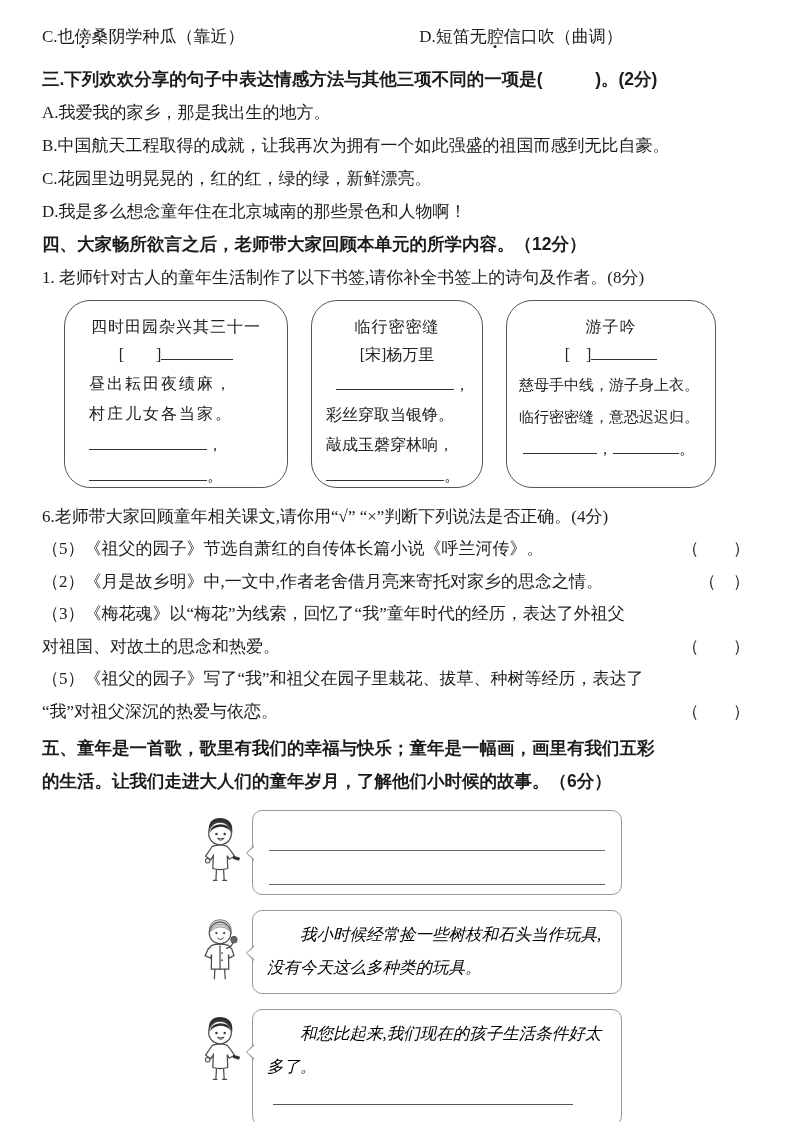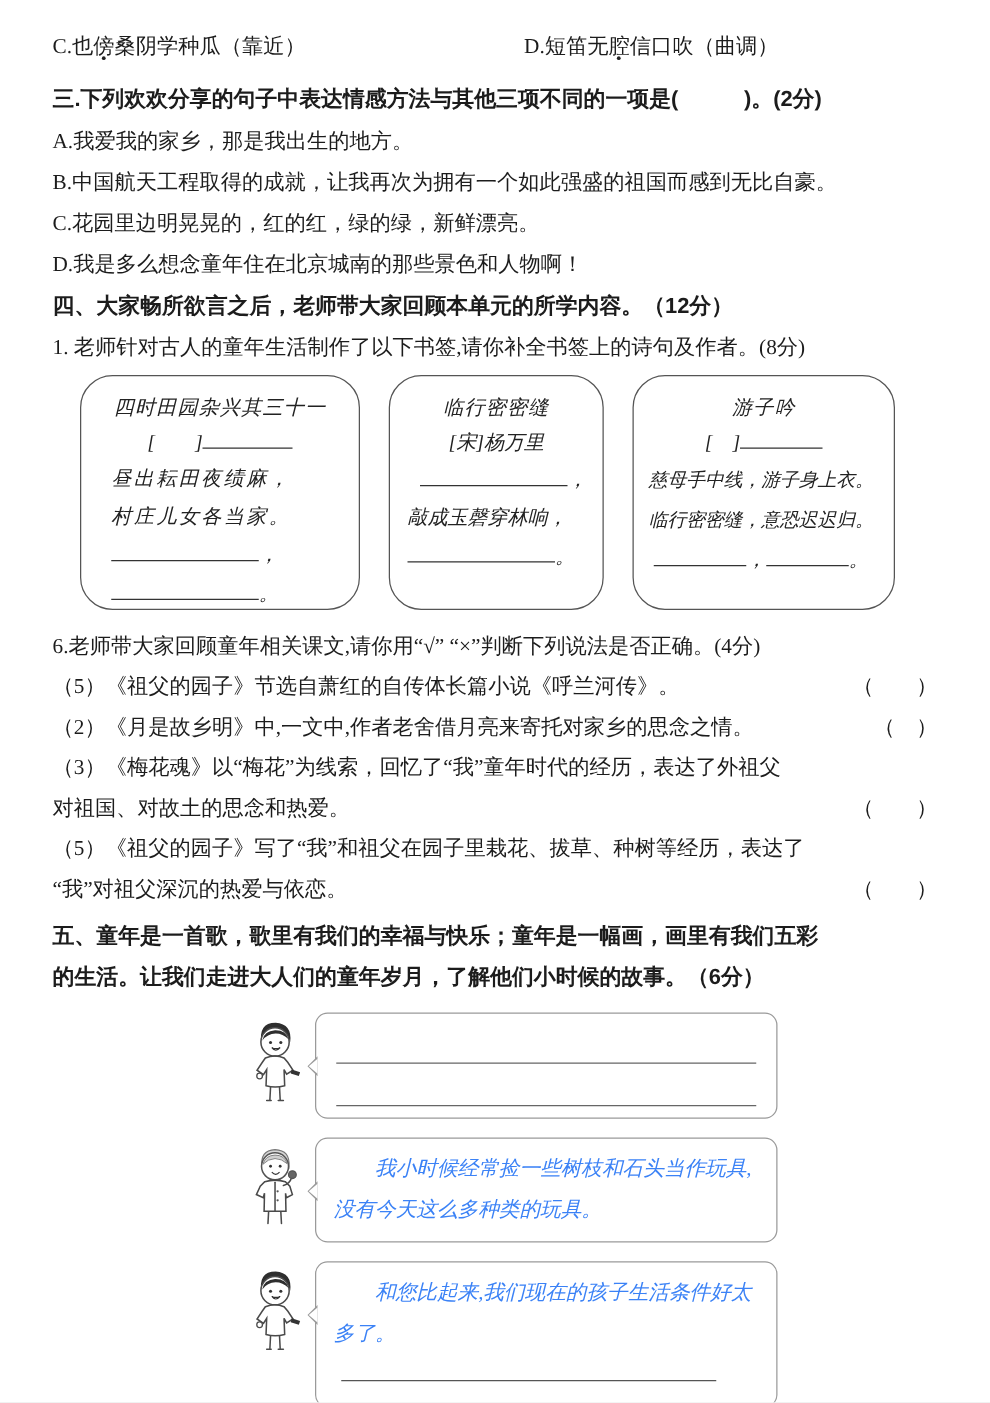--- a/index.html
+++ b/index.html
@@ -19,21 +19,21 @@
   .emdot{position:relative;}
   .emdot::after{
     content:"";position:absolute;left:50%;transform:translateX(-50%);
     bottom:-2px;width:3px;height:3px;border-radius:50%;background:#222;
   }
   .q3-head{margin-top:10px;}
   
   .bookmarks{display:flex;gap:23px;margin:6px 0 0 22px;height:188px;}
   .card{
     border:1.4px solid #555;border-radius:26px;box-sizing:border-box;
-    padding:12px 10px 8px 10px;font-style:italic;font-size:16px;color:#222;
+    padding:12px 10px 8px 10px;font-size:16px;color:#222;
   }
   .card-1{width:224px;}
   .card-2{width:172px;}
   .card-3{width:210px;}
   .c-title{text-align:center;line-height:28px;letter-spacing:1px;}
   .c-center{text-align:center;line-height:28px;}
   .c-verse{padding-left:14px;line-height:30px;letter-spacing:2px;}
   .card-3 .c-verse{padding-left:2px;letter-spacing:0;font-size:15px;line-height:32px;}
   .c-blank{padding-left:14px;line-height:31px;}
   .u{display:inline-block;border-bottom:1.2px solid #333;vertical-align:baseline;}
@@ -45,21 +45,21 @@
   .sub2{margin-top:12px;}
   .jline{font-size:17px;line-height:32.5px;white-space:nowrap;}
   .jbracket{padding-left:8px;}
   
   .dialogs{margin:12px 0 0 150px;width:430px;}
   .d-row{display:flex;align-items:flex-start;gap:6px;margin-bottom:15px;}
   .avatar{width:54px;flex:none;margin-top:4px;}
   .bubble{
     flex:1;border:1.4px solid #9a9a9a;border-radius:10px;min-height:50px;
     position:relative;padding:7px 14px 9px 14px;background:#fff;
-    font-style:italic;font-size:16.5px;line-height:33px;color:#3b82f6;
+    font-style:italic;font-size:16.5px;line-height:33px;color:#000000;
   }
   .bubble::before{
     content:"";position:absolute;left:-15px;top:34px;width:0;height:0;
     border:8px solid transparent;border-right:8px solid #9a9a9a;
   }
   .bubble::after{
     content:"";position:absolute;left:-12px;top:36px;width:0;height:0;
     border:6px solid transparent;border-right:7px solid #fff;
   }
   .bubble p{margin:0;text-indent:2em;}
@@ -93,20 +93,21 @@
       <div class="c-center"><span>[　　]</span><span class="u u-author"></span></div>
       <div class="c-verse">昼出耘田夜绩麻，</div>
       <div class="c-verse">村庄儿女各当家。</div>
       <div class="c-blank"><span class="u u-long"></span><span>，</span></div>
       <div class="c-blank"><span class="u u-long"></span><span>。</span></div>
     </div>
     <div class="card card-2">
       <div class="c-title">临行密密缝</div>
       <div class="c-center">[宋]杨万里</div>
       <div class="c-blank"><span class="u u-long"></span><span>，</span></div>
+      <div class="c-verse" style="padding-left:4px;letter-spacing:0;">彩丝穿取当银铮。</div>
       <div class="c-verse" style="padding-left:4px;letter-spacing:0;">敲成玉磬穿林响，</div>
       <div class="c-blank" style="padding-left:4px;"><span class="u u-long"></span><span>。</span></div>
     </div>
     <div class="card card-3">
       <div class="c-title">游子吟</div>
       <div class="c-center"><span>[　]</span><span class="u u-short2"></span></div>
       <div class="c-verse">慈母手中线，游子身上衣。</div>
       <div class="c-verse">临行密密缝，意恐迟迟归。</div>
       <div class="c-blank" style="padding-left:6px;"><span class="u u-short"></span><span>，</span><span class="u u-short2"></span><span>。</span></div>
     </div>

